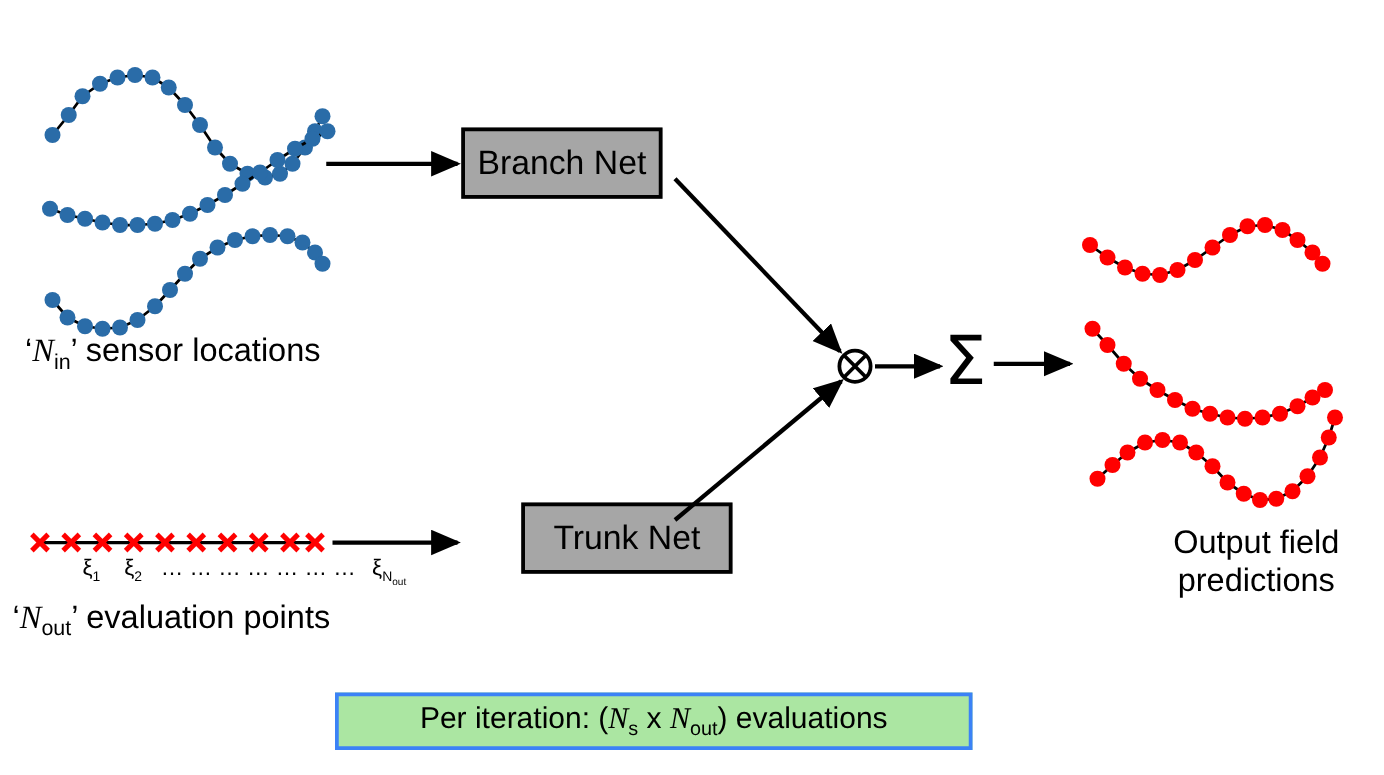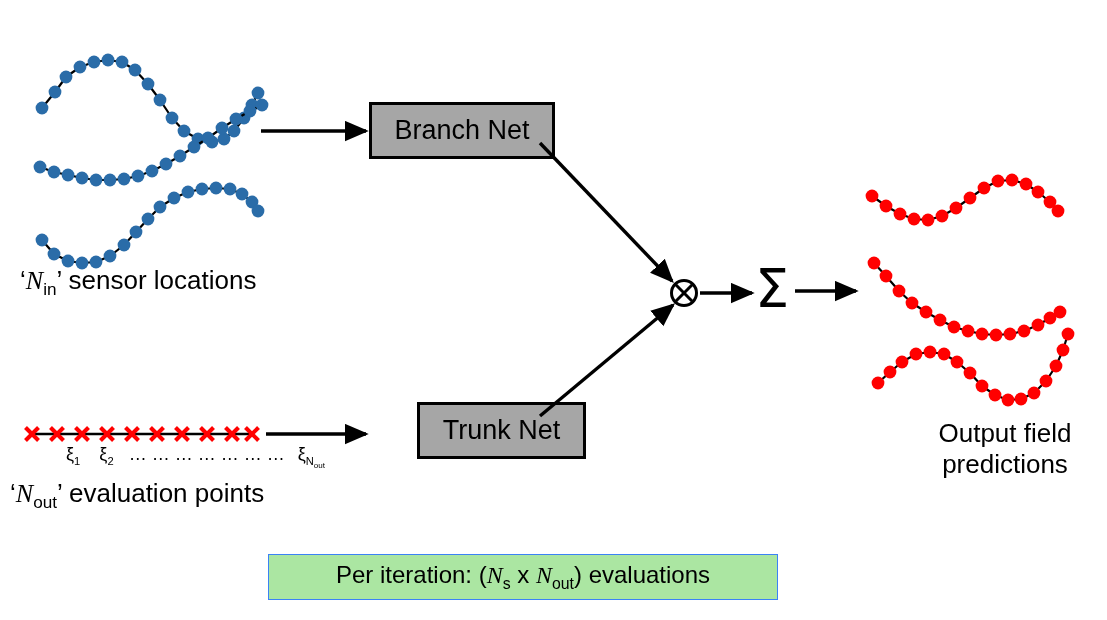--- a/index.html
+++ b/index.html
@@ -52,21 +52,21 @@
   .sigma {
     font-family: "DejaVu Sans", sans-serif;
     font-size: 54px;
     line-height: 1;
     color: #000;
   }
 
   
   .note {
     background: #abe6a2;
-    border: 1px solid #3b82f6;
+    border: 3px solid #3b82f6;
     display: flex;
     align-items: center;
     justify-content: center;
     font-size: 24px;
     color: #000;
     box-sizing: border-box;
   }
 
   
   .xi-row {
@@ -92,21 +92,21 @@
 
   <div class="abs label" style="left:10px; top:478px;">
     <span>‘</span><span class="ital">N</span><span class="ital sub">out</span><span>’ evaluation points</span>
   </div>
 
   <div class="abs label label-center" style="left:880px; top:418px; width:250px;">
     <div>Output field</div>
     <div>predictions</div>
   </div>
 
-  <div class="abs netbox" style="left:369px; top:102px; width:186px; height:57px;">
+  <div class="abs netbox" style="left:369px; top:102px; width:161px; height:57px;">
     <span>Branch Net</span>
   </div>
 
   <div class="abs netbox" style="left:369px; top:402px; width:169px; height:57px;margin-left:48px;">
     <span>Trunk Net</span>
   </div>
 
   <div class="abs sigma" style="left:755px; top:262px;">
     <span>Σ</span>
   </div>

